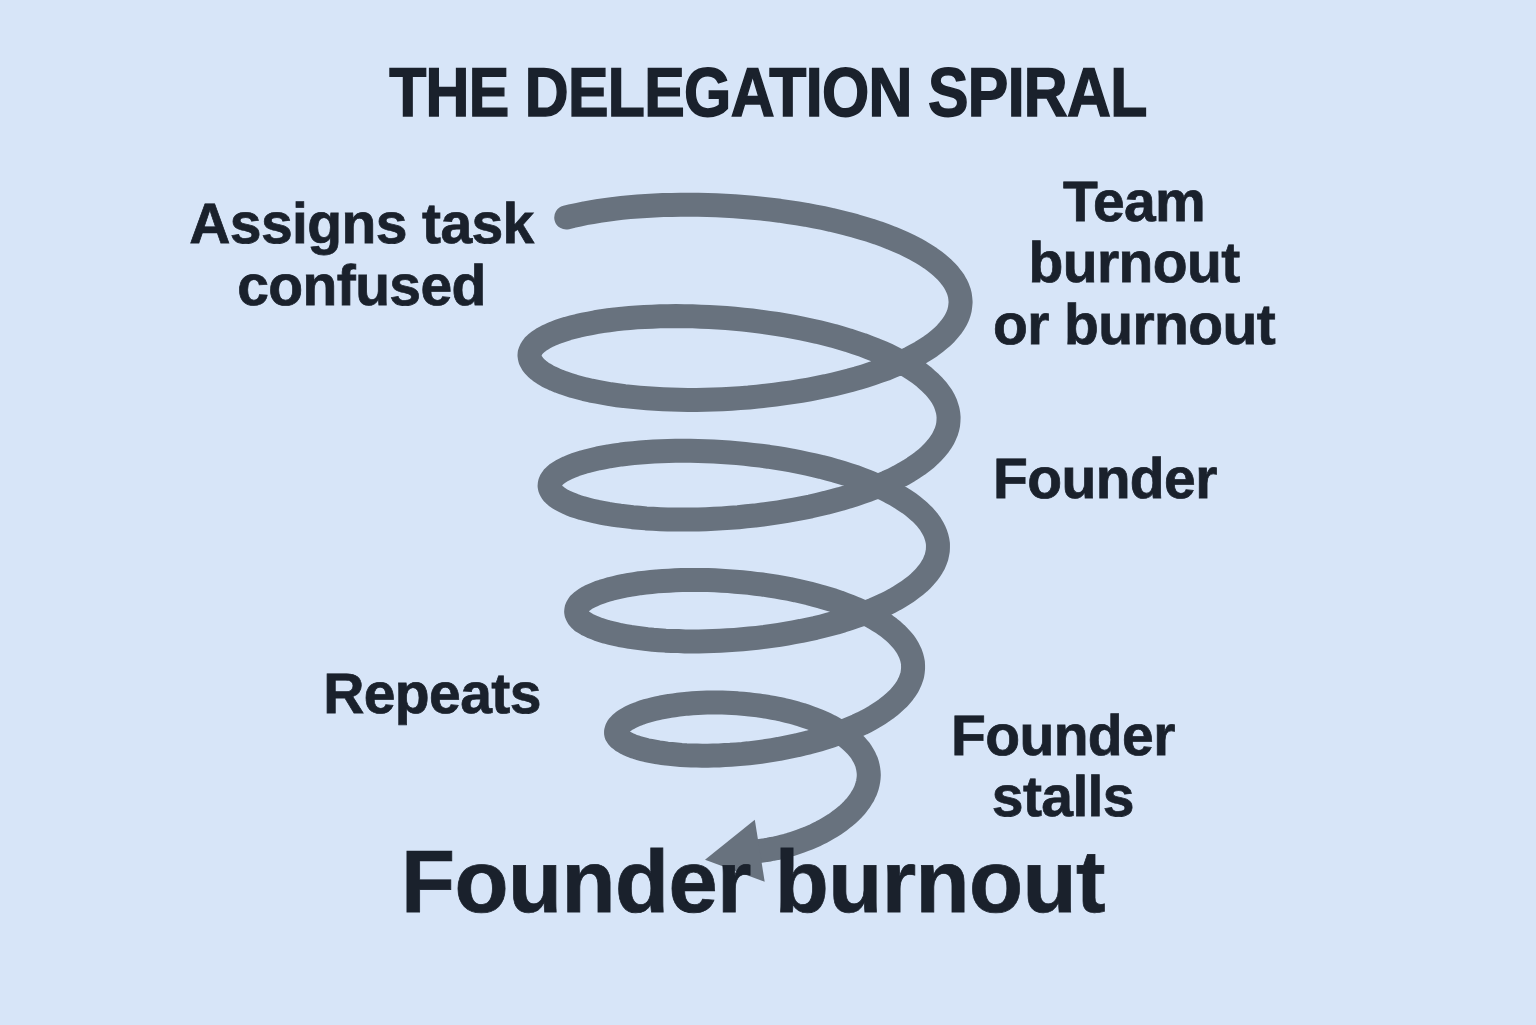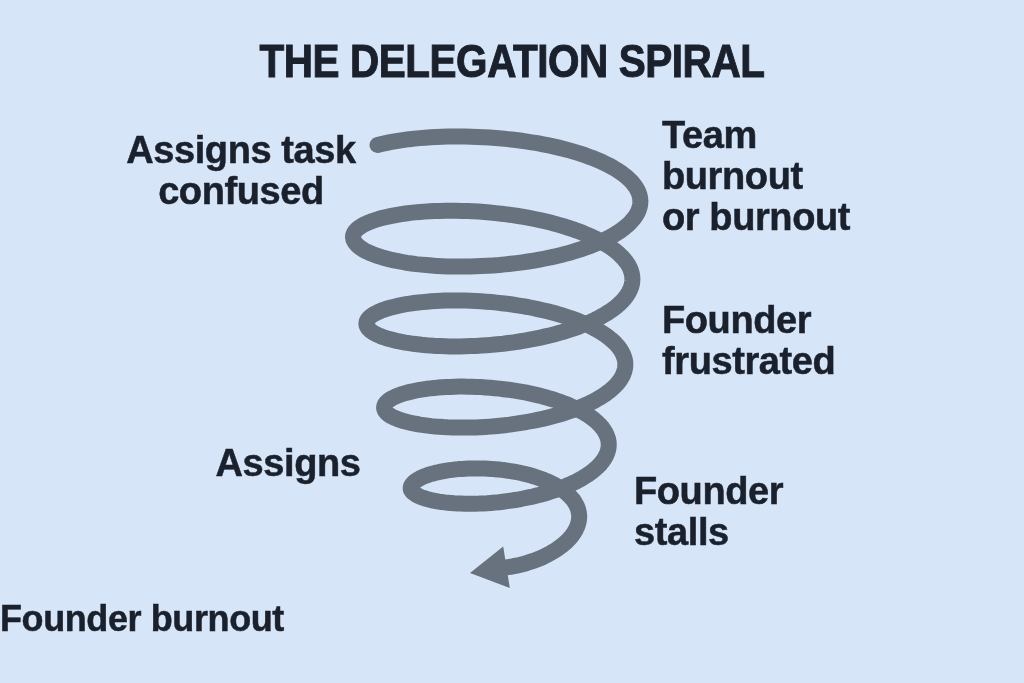--- a/index.html
+++ b/index.html
@@ -37,31 +37,31 @@
   }
   .lbl{
     position:absolute;
     font-size:38px;font-weight:700;
     line-height:41px;
     letter-spacing:-0.4px;
     -webkit-text-stroke:0.5px currentColor;
     white-space:nowrap;
   }
   .lbl.center{text-align:center;}
-  .lbl.left{text-align:left;}
+  .lbl.left{text-align:center;}
   .lbl-l1{left:86px;top:113px;width:310px;margin-top:17px;}
   .lbl-l2{left:105px;top:277px;width:300px;}
   .lbl-l3{left:143px;top:443px;width:290px;}
   .lbl-r1{left:662px;top:115px;}
   .lbl-r2{left:662px;top:300px;}
   .lbl-r3{left:634px;top:471px;}
   .lbl-bottom{
-    left:0;top:595px;width:1004px;
-    text-align:left;
-    font-size:36px;line-height:48px;
+    left:0;top:564px;width:1004px;
+    text-align:center;
+    font-size:59px;line-height:48px;
   }
 </style>
 </head>
 <body>
 
 <div class="stage">
 
   <svg class="spiral-svg" viewBox="0 0 1024 683" xmlns="http://www.w3.org/2000/svg">
     <path id="spiral-path" fill="none" stroke-width="16" stroke-linecap="round" stroke-linejoin="round" d="M377.5 145.0L381.5 144.0L385.7 143.1L390.1 142.2L394.7 141.4L399.4 140.6L404.3 139.9L409.3 139.2L414.5 138.6L419.8 138.1L425.2 137.7L430.7 137.3L436.3 137.0L442.0 136.7L447.8 136.6L453.6 136.5L459.5 136.5L465.5 136.5L471.5 136.7L477.5 136.9L483.6 137.2L489.6 137.5L495.7 138.0L501.8 138.5L507.8 139.1L513.8 139.8L519.8 140.5L525.7 141.4L531.6 142.3L537.4 143.2L543.1 144.3L548.7 145.4L554.3 146.6L559.7 147.9L565.0 149.2L570.2 150.6L575.3 152.1L580.2 153.6L585.0 155.2L589.6 156.9L594.1 158.6L598.4 160.4L602.5 162.2L606.4 164.1L610.2 166.0L613.7 168.0L617.0 170.0L620.2 172.1L623.1 174.2L625.8 176.3L628.3 178.5L630.6 180.7L632.6 182.9L634.4 185.2L636.0 187.4L637.3 189.7L638.4 192.0L639.3 194.4L639.9 196.7L640.2 199.0L640.4 201.4L640.2 203.7L639.9 206.0L639.3 208.4L638.5 210.7L637.4 213.0L636.1 215.3L634.5 217.6L632.7 219.8L630.7 222.1L628.5 224.3L626.0 226.4L623.4 228.6L620.5 230.7L617.4 232.7L614.1 234.8L610.6 236.7L606.9 238.7L603.1 240.5L599.0 242.4L594.8 244.1L590.5 245.9L585.9 247.5L581.3 249.1L576.4 250.7L571.5 252.2L566.4 253.6L561.2 254.9L555.9 256.2L550.6 257.4L545.1 258.5L539.5 259.6L533.9 260.6L528.2 261.5L522.4 262.3L516.7 263.1L510.8 263.8L505.0 264.4L499.2 265.0L493.3 265.4L487.5 265.8L481.6 266.1L475.8 266.3L470.0 266.5L464.3 266.6L458.6 266.6L453.0 266.5L447.5 266.4L442.1 266.2L436.7 265.9L431.4 265.5L426.3 265.1L421.3 264.6L416.3 264.1L411.6 263.5L406.9 262.8L402.5 262.0L398.1 261.2L394.0 260.4L390.0 259.5L386.2 258.5L382.5 257.5L379.1 256.4L375.8 255.3L372.8 254.2L369.9 253.0L367.3 251.8L364.9 250.6L362.7 249.3L360.7 248.0L358.9 246.6L357.4 245.3L356.1 243.9L355.0 242.5L354.2 241.1L353.5 239.7L353.2 238.3L353.0 236.9L353.1 235.6L353.5 234.3L354.1 233.0L354.9 231.7L355.9 230.4L357.2 229.1L358.7 227.9L360.4 226.7L362.3 225.5L364.5 224.3L366.9 223.2L369.5 222.1L372.3 221.0L375.3 220.0L378.4 219.0L381.8 218.1L385.4 217.2L389.1 216.4L393.0 215.6L397.1 214.8L401.3 214.1L405.7 213.5L410.2 212.9L414.9 212.4L419.7 212.0L424.6 211.6L429.6 211.3L434.8 211.1L440.0 210.9L445.3 210.8L450.7 210.7L456.2 210.8L461.7 210.9L467.2 211.1L472.8 211.3L478.5 211.6L484.1 212.0L489.8 212.5L495.5 213.1L501.2 213.7L506.8 214.4L512.5 215.2L518.1 216.0L523.6 216.9L529.1 217.9L534.5 219.0L539.9 220.1L545.2 221.3L550.4 222.6L555.5 223.9L560.5 225.4L565.4 226.8L570.2 228.4L574.8 229.9L579.3 231.6L583.7 233.3L587.9 235.1L592.0 236.9L595.9 238.8L599.6 240.7L603.1 242.6L606.5 244.7L609.7 246.7L612.7 248.8L615.5 250.9L618.0 253.1L620.4 255.3L622.6 257.5L624.6 259.8L626.3 262.0L627.9 264.3L629.2 266.6L630.3 268.9L631.1 271.3L631.8 273.6L632.2 276.0L632.4 278.3L632.3 280.7L632.1 283.0L631.6 285.4L630.9 287.7L629.9 290.0L628.8 292.3L627.4 294.6L625.8 296.9L624.0 299.1L622.0 301.3L619.8 303.5L617.4 305.7L614.8 307.8L612.0 309.9L609.0 311.9L605.8 313.9L602.4 315.9L598.9 317.8L595.2 319.7L591.3 321.5L587.3 323.2L583.2 324.9L578.9 326.6L574.4 328.2L569.9 329.7L565.2 331.2L560.4 332.6L555.5 333.9L550.6 335.2L545.5 336.4L540.4 337.6L535.2 338.7L529.9 339.7L524.6 340.6L519.3 341.5L513.9 342.3L508.5 343.0L503.1 343.7L497.6 344.2L492.2 344.8L486.8 345.2L481.4 345.6L476.1 345.9L470.8 346.1L465.5 346.3L460.3 346.4L455.2 346.4L450.1 346.4L445.1 346.3L440.2 346.1L435.4 345.9L430.7 345.6L426.2 345.2L421.7 344.8L417.4 344.3L413.2 343.8L409.2 343.2L405.3 342.6L401.5 341.9L398.0 341.2L394.5 340.4L391.3 339.6L388.3 338.8L385.4 337.9L382.7 337.0L380.2 336.0L377.9 335.0L375.8 334.0L373.9 333.0L372.2 331.9L370.7 330.8L369.5 329.7L368.4 328.6L367.6 327.5L367.0 326.3L366.6 325.2L366.4 324.0L366.5 322.8L366.7 321.7L367.2 320.5L367.9 319.4L368.8 318.2L369.9 317.1L371.2 316.0L372.8 314.9L374.5 313.8L376.5 312.8L378.6 311.8L380.9 310.8L383.5 309.8L386.2 308.9L389.1 308.0L392.1 307.2L395.4 306.4L398.8 305.6L402.4 304.9L406.1 304.2L410.0 303.6L414.0 303.0L418.1 302.5L422.4 302.1L426.8 301.7L431.3 301.3L435.9 301.0L440.6 300.8L445.4 300.6L450.3 300.5L455.2 300.5L460.3 300.5L465.4 300.6L470.5 300.8L475.7 301.0L480.9 301.3L486.1 301.7L491.3 302.1L496.6 302.6L501.8 303.2L507.0 303.8L512.3 304.5L517.4 305.3L522.6 306.1L527.7 307.0L532.7 308.0L537.7 309.1L542.7 310.2L547.5 311.3L552.2 312.5L556.9 313.8L561.5 315.2L565.9 316.6L570.3 318.0L574.5 319.6L578.6 321.1L582.5 322.8L586.3 324.4L590.0 326.1L593.5 327.9L596.8 329.7L600.0 331.6L603.0 333.5L605.9 335.4L608.5 337.4L611.0 339.4L613.3 341.4L615.4 343.4L617.3 345.5L619.0 347.6L620.5 349.7L621.8 351.9L622.9 354.0L623.8 356.2L624.5 358.4L625.0 360.6L625.3 362.7L625.3 364.9L625.2 367.1L624.8 369.3L624.3 371.5L623.5 373.6L622.6 375.8L621.4 377.9L620.1 380.0L618.5 382.1L616.8 384.2L614.8 386.3L612.7 388.3L610.4 390.3L607.9 392.2L605.3 394.2L602.4 396.0L599.4 397.9L596.3 399.7L593.0 401.5L589.5 403.2L585.9 404.8L582.2 406.5L578.3 408.0L574.3 409.6L570.2 411.0L566.0 412.4L561.7 413.8L557.3 415.1L552.8 416.3L548.2 417.5L543.6 418.6L538.8 419.6L534.1 420.6L529.3 421.5L524.4 422.4L519.5 423.2L514.6 423.9L509.7 424.6L504.7 425.2L499.8 425.7L494.9 426.2L489.9 426.6L485.1 426.9L480.2 427.2L475.4 427.4L470.6 427.5L465.9 427.6L461.3 427.6L456.7 427.6L452.3 427.4L447.9 427.3L443.6 427.1L439.4 426.8L435.3 426.5L431.3 426.1L427.5 425.6L423.7 425.1L420.1 424.6L416.7 424.0L413.4 423.4L410.3 422.7L407.3 422.0L404.4 421.3L401.8 420.5L399.3 419.7L397.0 418.8L394.8 417.9L392.9 417.0L391.1 416.1L389.5 415.1L388.1 414.2L386.9 413.1L386.0 412.1L385.2 411.1L384.7 410.0L384.3 409.0L384.1 407.9L384.2 406.8L384.4 405.8L384.8 404.7L385.4 403.7L386.2 402.6L387.3 401.6L388.4 400.6L389.8 399.6L391.4 398.6L393.1 397.7L395.1 396.8L397.1 395.9L399.4 395.0L401.8 394.2L404.4 393.4L407.2 392.6L410.1 391.9L413.1 391.2L416.3 390.5L419.6 389.9L423.0 389.4L426.6 388.8L430.3 388.4L434.1 388.0L438.0 387.6L442.0 387.3L446.1 387.1L450.2 386.9L454.5 386.7L458.8 386.6L463.1 386.6L467.5 386.7L472.0 386.7L476.5 386.9L481.0 387.1L485.6 387.4L490.2 387.8L494.8 388.2L499.3 388.6L503.9 389.2L508.5 389.7L513.0 390.4L517.5 391.1L522.0 391.9L526.4 392.7L530.7 393.6L535.0 394.6L539.3 395.6L543.5 396.7L547.5 397.8L551.5 399.0L555.5 400.2L559.3 401.5L563.0 402.9L566.6 404.3L570.0 405.7L573.4 407.2L576.6 408.7L579.7 410.3L582.7 411.9L585.5 413.6L588.2 415.3L590.7 417.0L593.1 418.8L595.3 420.6L597.3 422.4L599.2 424.3L600.9 426.1L602.5 428.0L603.9 430.0L605.1 431.9L606.1 433.9L607.0 435.8L607.7 437.8L608.2 439.8L608.6 441.8L608.7 443.8L608.7 445.8L608.5 447.8L608.2 449.8L607.6 451.8L606.9 453.7L606.0 455.7L605.0 457.7L603.8 459.6L602.4 461.5L600.9 463.4L599.2 465.3L597.3 467.1L595.3 468.9L593.2 470.7L590.9 472.5L588.5 474.2L585.9 475.9L583.2 477.6L580.4 479.2L577.5 480.8L574.5 482.3L571.3 483.8L568.1 485.2L564.7 486.6L561.3 488.0L557.7 489.3L554.1 490.5L550.4 491.7L546.7 492.9L542.9 493.9L539.0 495.0L535.1 495.9L531.2 496.9L527.2 497.7L523.2 498.5L519.2 499.3L515.1 500.0L511.1 500.6L507.0 501.2L503.0 501.7L499.0 502.2L495.0 502.6L491.0 502.9L487.1 503.2L483.2 503.4L479.3 503.6L475.5 503.7L471.8 503.8L468.1 503.8L464.5 503.7L460.9 503.6L457.5 503.5L454.1 503.3L450.9 503.0L447.7 502.7L444.6 502.4L441.7 502.0L438.8 501.6L436.1 501.1L433.5 500.6L431.0 500.1L428.6 499.5L426.4 498.9L424.3 498.2L422.3 497.6L420.5 496.9L418.9 496.1L417.3 495.4L416.0 494.6L414.7 493.8L413.7 493.0L412.7 492.2L412.0 491.4L411.4 490.5L410.9 489.7L410.7 488.8L410.7 487.8L410.9 486.9L411.2 485.9L411.7 485.0L412.4 484.0L413.2 483.1L414.1 482.2L415.2 481.3L416.4 480.4L417.8 479.5L419.3 478.7L420.9 477.8L422.7 477.0L424.6 476.2L426.6 475.5L428.7 474.7L430.9 474.0L433.3 473.4L435.7 472.8L438.3 472.2L440.9 471.6L443.7 471.1L446.5 470.6L449.4 470.2L452.3 469.8L455.4 469.4L458.5 469.1L461.7 468.9L464.9 468.7L468.1 468.5L471.4 468.4L474.8 468.4L478.1 468.4L481.5 468.4L484.9 468.5L488.3 468.7L491.7 468.9L495.2 469.2L498.6 469.5L502.0 469.9L505.4 470.3L508.7 470.8L512.1 471.3L515.4 471.9L518.7 472.5L521.9 473.2L525.1 474.0L528.2 474.8L531.2 475.6L534.2 476.5L537.2 477.5L540.0 478.5L542.8 479.5L545.5 480.6L548.2 481.7L550.7 482.9L553.1 484.1L555.5 485.4L557.7 486.7L559.9 488.1L561.9 489.4L563.9 490.8L565.7 492.3L567.4 493.8L569.0 495.3L570.5 496.8L571.9 498.4L573.2 499.9L574.3 501.5L575.3 503.2L576.2 504.8L577.0 506.5L577.7 508.1L578.2 509.8L578.6 511.5L578.9 513.2L579.1 514.9L579.2 516.6L579.1 518.4L578.9 520.1L578.6 521.8L578.2 523.5L577.7 525.2L577.1 526.9L576.3 528.5L575.5 530.2L574.5 531.8L573.5 533.5L572.3 535.1L571.1 536.7L569.8 538.2L568.3 539.8L566.8 541.3L565.2 542.8L563.6 544.2L561.8 545.6L560.0 547.0L558.1 548.4L556.2 549.7L554.1 551.0L552.1 552.2L550.0 553.4L547.8 554.6L545.6 555.7L543.4 556.8L541.1 557.8L538.8 558.8L536.4 559.7L534.1 560.6L531.7 561.4L529.3 562.2L526.9 563.0L524.5 563.7L522.2 564.3L519.8 564.9L517.4 565.5L515.0 565.9L512.7 566.4L510.3 566.8L508.0 567.1L505.8 567.4L503.5 567.7" stroke="#68727e"></path>
     <polygon id="spiral-arrowhead" points="470.0,573.1 503.2,546.5 509.8,587.9" fill="#68727e"></polygon>
@@ -71,32 +71,31 @@
     <span class="squeeze">THE DELEGATION SPIRAL</span>
   </div>
 
   <div class="lbl center lbl-l1">
     <div>Assigns task</div>
     <div>confused</div>
   </div>
 
 
   <div class="lbl center lbl-l3">
-    <div>Assigns</div>
+    <div>Repeats</div>
   </div>
 
   <div class="lbl left lbl-r1">
     <div>Team</div>
     <div>burnout</div>
     <div>or burnout</div>
   </div>
 
   <div class="lbl left lbl-r2">
     <div>Founder</div>
-    <div>frustrated</div>
   </div>
 
   <div class="lbl left lbl-r3">
     <div>Founder</div>
     <div>stalls</div>
   </div>
 
   <div class="lbl lbl-bottom">Founder burnout</div>
 
 </div>

